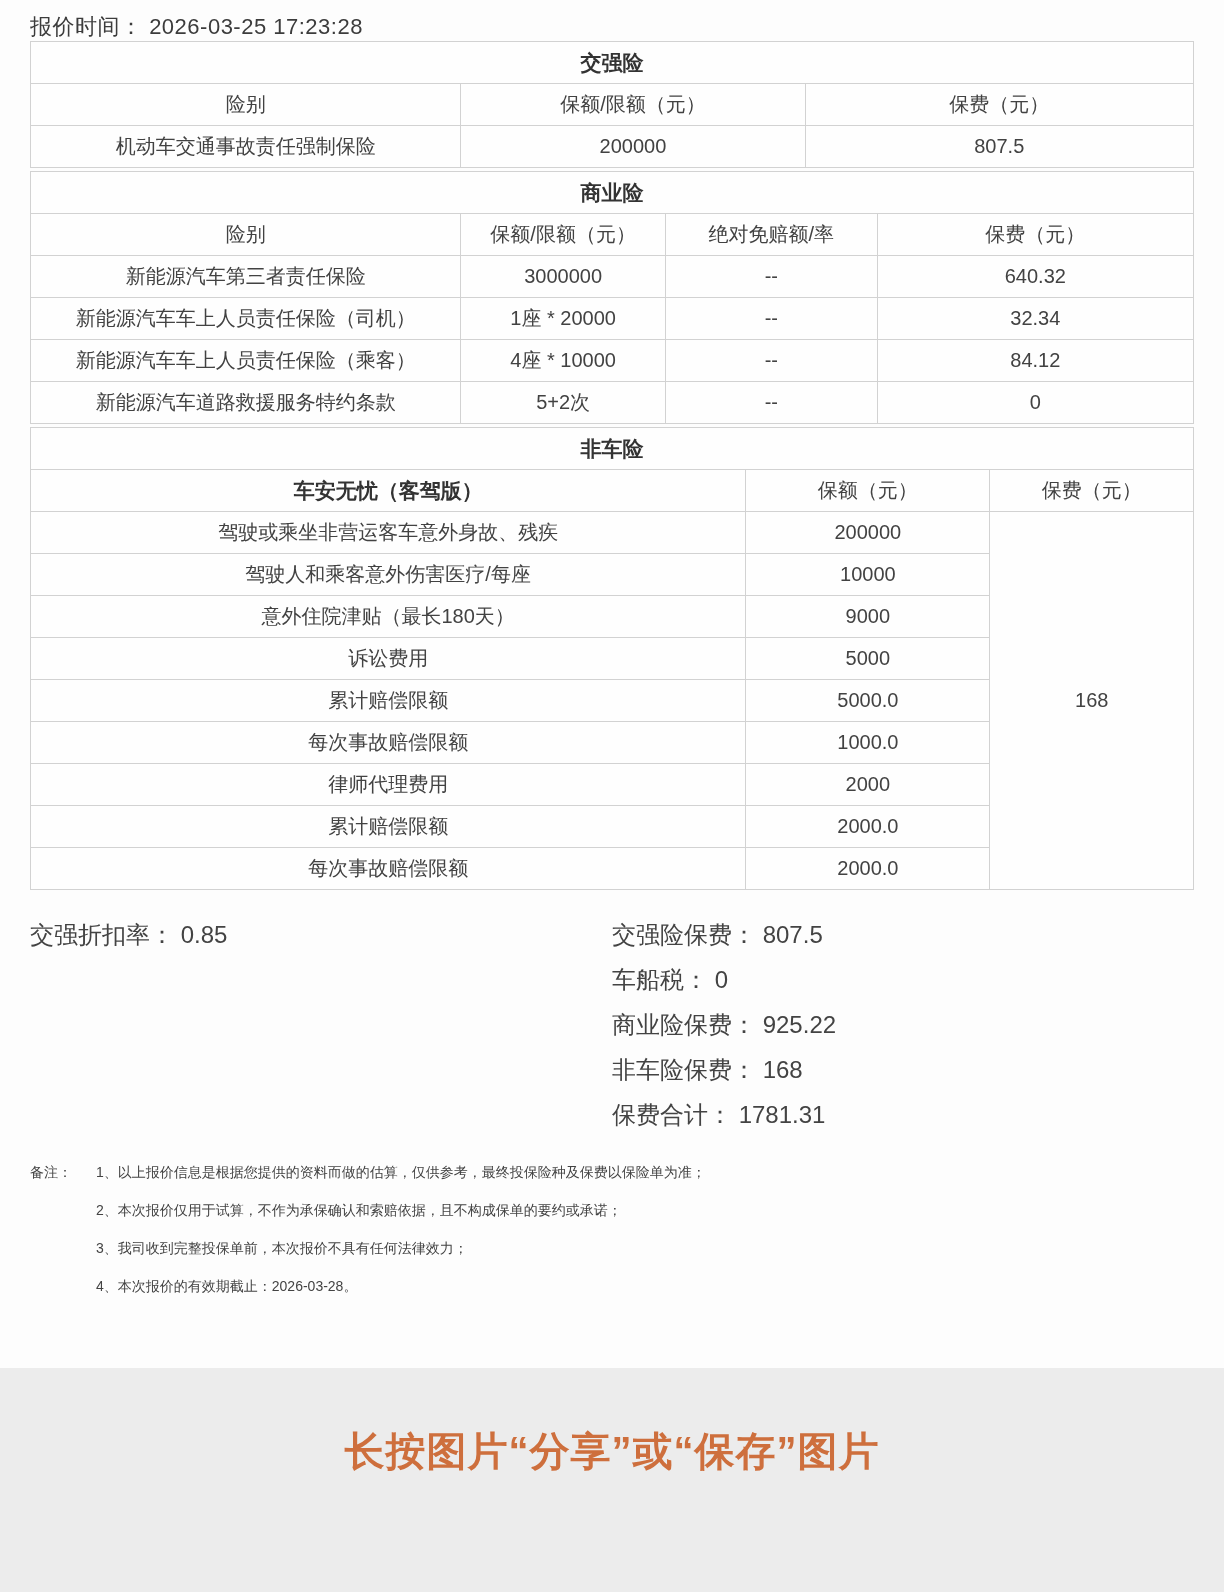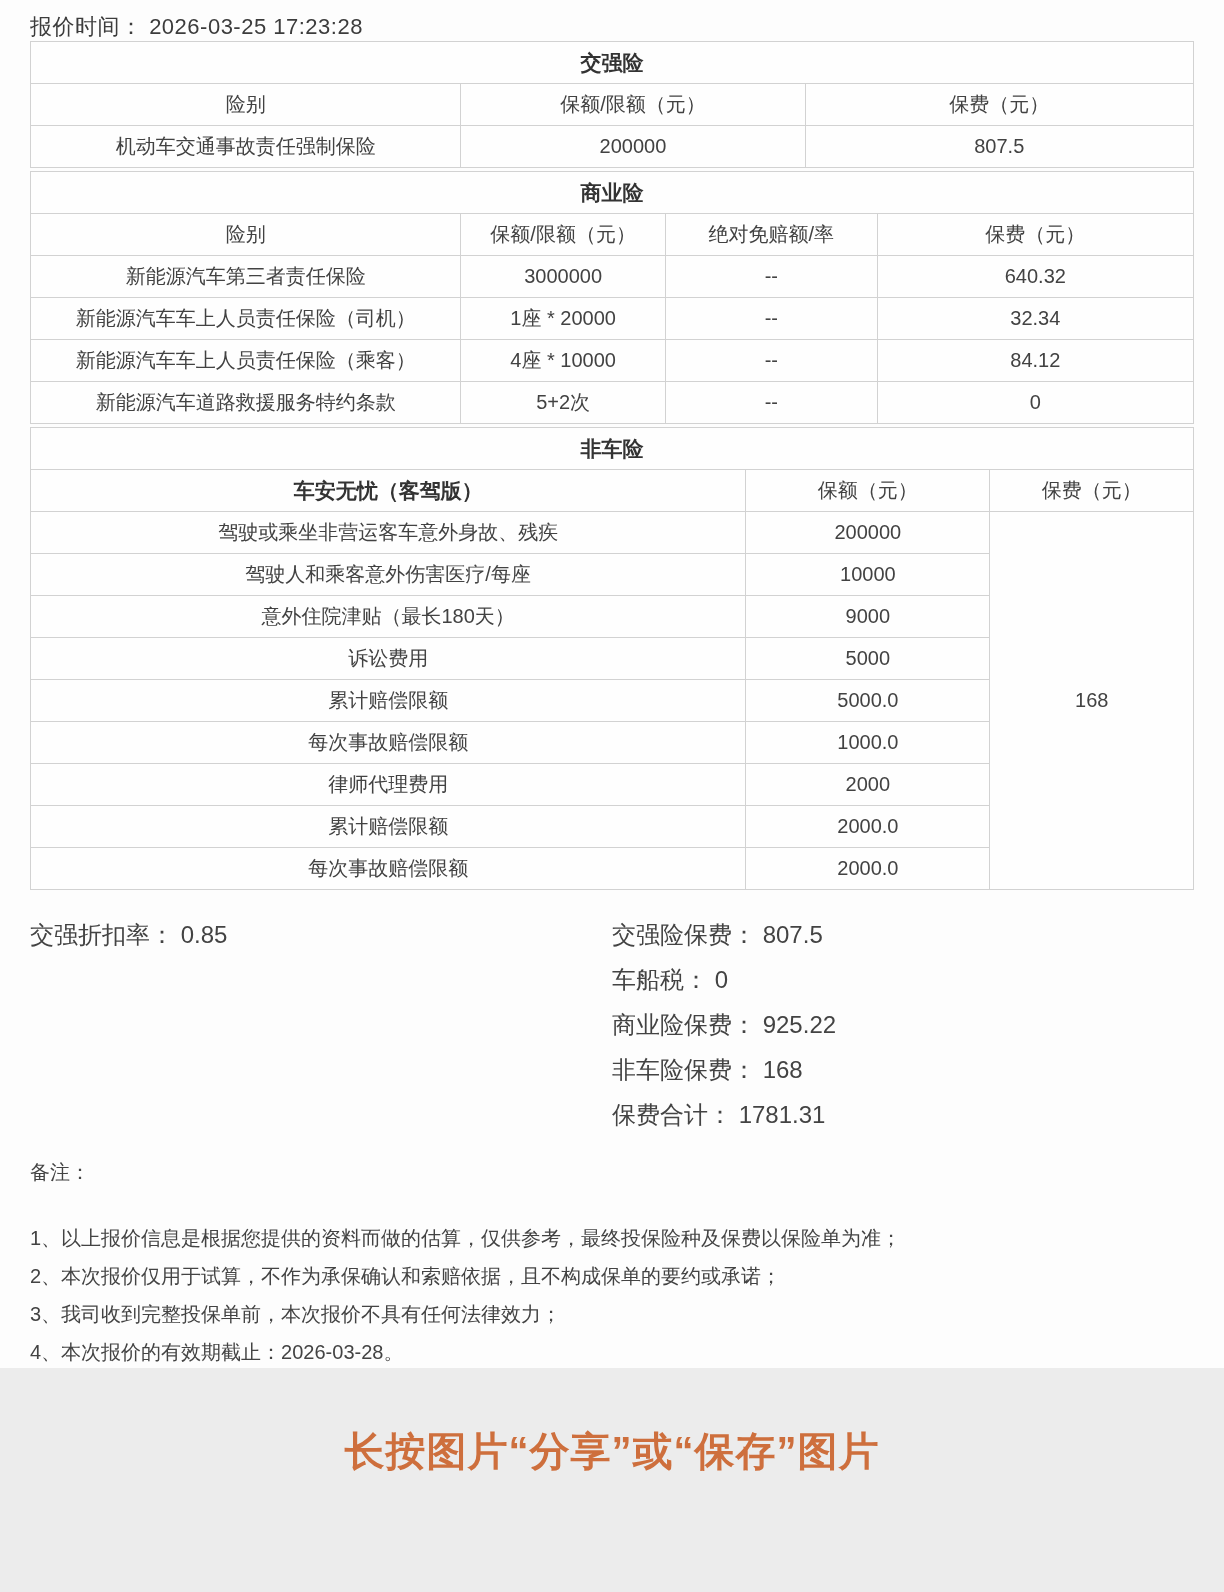--- a/index.html
+++ b/index.html
@@ -53,23 +53,22 @@
     font-size: 24px;
     color: #434343;
   }
   .sum-left { width: 582px; flex: 0 0 582px; line-height: 45px; }
   .sum-right { flex: 1; }
   .sum-row { line-height: 45px; }
 
   .notes {
     display: flex;
     margin: 16px 30px 0 30px;
-    font-size: 20px;
+    font-size: 14px;
     color: #434343;
-    flex-direction: column;
   }
   .notes-label { flex: 0 0 66px; line-height: 38px; }
   .notes-items { flex: 1; }
   .notes-items .note-line { line-height: 38px; }
 
   .banner {
     position: absolute;
     left: 0; bottom: 0;
     width: 1224px; height: 224px;
     background: #ececec;

